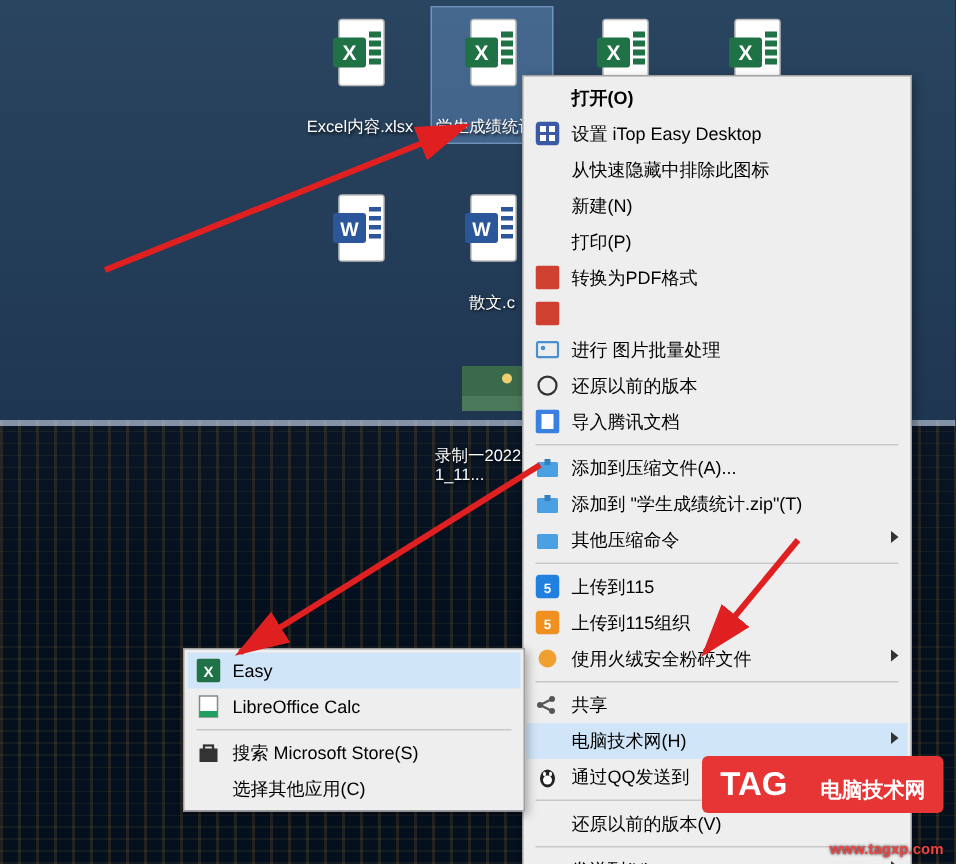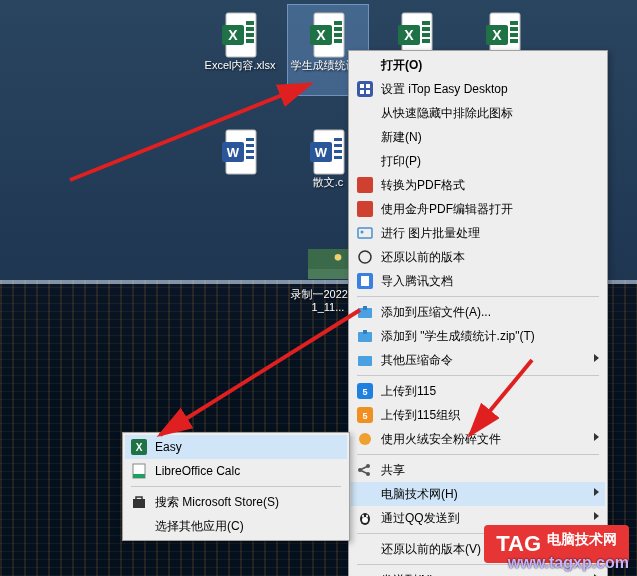--- a/index.html
+++ b/index.html
@@ -13,35 +13,35 @@
   repeating-linear-gradient(0deg, rgba(255,200,80,0.08) 0 1px, transparent 1px 8px);
   opacity: 0.8; }
 .bg-bottom::after { content: ""; position: absolute; left: 0; right: 0; top: 0; height: 4px; background: rgba(210,230,255,0.6); }
 
 .desktop { position: absolute; inset: 0; }
 
 .icon-grid { position: absolute; top: 5px; left: 200px; display: grid; grid-template-columns: repeat(4, 80px); gap: 8px; }
 .icon-cell { width: 80px; height: 90px; display: flex; flex-direction: column; align-items: center; justify-content: flex-start; padding-top: 6px; cursor: pointer; }
 .icon-cell.selected { background: rgba(120,170,230,0.35); outline: 1px solid rgba(160,200,255,0.6); }
 .icon-img { width: 40px; height: 48px; display: flex; align-items: center; justify-content: center; }
-.icon-label { color: #fff; font-size: 11px; text-align: center; line-height: 13px; margin-top: 0; text-shadow: 1px 1px 2px rgba(0,0,0,0.8); max-width: 76px; word-break: break-all; }
+.icon-label { color: #fff; font-size: 11px; line-height: 13px; margin-top: 20px; text-shadow: 1px 1px 2px rgba(0,0,0,0.8); max-width: 76px; word-break: break-all; }
 
 .ctx-menu { position: absolute; background: #eeeeee; border: 1px solid #a0a0a0; box-shadow: 2px 2px 6px rgba(0,0,0,0.3); font-size: 12px; color: #000; padding: 2px; }
 .ctx-menu.main { top: 50px; left: 348px; width: 260px; }
 .ctx-menu.sub { top: 432px; left: 122px; width: 228px; }
 .ctx-item { display: flex; align-items: center; height: 24px; padding: 0 18px 0 4px; cursor: default; position: relative; }
 .ctx-item:hover, .ctx-item.highlight { background: #d0e6f8; }
 .ctx-icon { width: 20px; height: 18px; margin-right: 6px; display: flex; align-items: center; justify-content: center; }
 .ctx-sep { height: 1px; background: #c8c8c8; margin: 3px 6px; }
 .ctx-arrow { position: absolute; right: 6px; top: 6px; width: 0; height: 0; border-top: 4px solid transparent; border-bottom: 4px solid transparent; border-left: 5px solid #333; }
 
 .arrow { position: absolute; pointer-events: none; }
 
-.tag-logo { position: absolute; right: 8px; bottom: 13px; background: #e73535; color: #fff; padding: 6px 12px; font-weight: bold; font-size: 22px; border-radius: 4px; display: flex; align-items: flex-start; }
-.tag-sub { position: absolute; right: 8px; bottom: 4px; color: #c4b5fd; font-size: 16px; font-weight: bold; text-shadow: 0 0 2px #000; }
+.tag-logo { position: absolute; right: 8px; bottom: 34px; background: #e73535; color: #fff; padding: 6px 12px; font-weight: bold; font-size: 22px; border-radius: 4px; display: flex; align-items: flex-end; }
+.tag-sub { position: absolute; right: 8px; bottom: 4px; color: #ef4444; font-size: 10px; font-weight: bold; text-shadow: 0 0 2px #000; }
 
 .sq { width: 16px; height: 16px; display: inline-block; }
 </style>
 </head>
 <body>
 
 <div class="bg">
   <div class="bg-top"></div>
   <div class="bg-bottom"></div>
 </div>
@@ -198,21 +198,20 @@
           </svg>
         </span>
         <span>转换为PDF格式</span>
       </div>
     <div class="ctx-item">
         <span class="ctx-icon">
           <svg class="sq" viewBox="0 0 16 16">
             <rect width="16" height="16" rx="2" fill="#d04030"></rect>
           </svg>
         </span>
-        <span>使用金舟PDF编辑器打开</span>
       </div>
     <div class="ctx-item">
         <span class="ctx-icon">
           <svg class="sq" viewBox="0 0 16 16">
             <rect x="1" y="3" width="14" height="10" rx="1" fill="none" stroke="#4a90d0" stroke-width="1.5"></rect>
             <circle cx="5" cy="7" r="1.5" fill="#4a90d0"></circle>
           </svg>
         </span>
         <span>进行 图片批量处理</span>
       </div>
@@ -387,16 +386,16 @@
     <defs>
         <marker id="ah3" markerWidth="10" markerHeight="10" refX="8" refY="3" orient="auto">
           <path d="M0,0 L9,3 L0,6 Z" fill="#e02020"></path>
         </marker>
       </defs>
     <line x1="80" y1="10" x2="18" y2="85" stroke="#e02020" stroke-width="4" marker-end="url(#ah3)"></line>
   </svg>
 
   <div class="tag-logo">
     <span>TAG</span>
-    <span style="font-size:14px; margin-left:6px;">电脑技术网</span>
+    <span style="font-size:14px; margin-left:22px;">电脑技术网</span>
   </div>
   <div class="tag-sub">www.tagxp.com</div>
 </div>
 
 </body></html>

